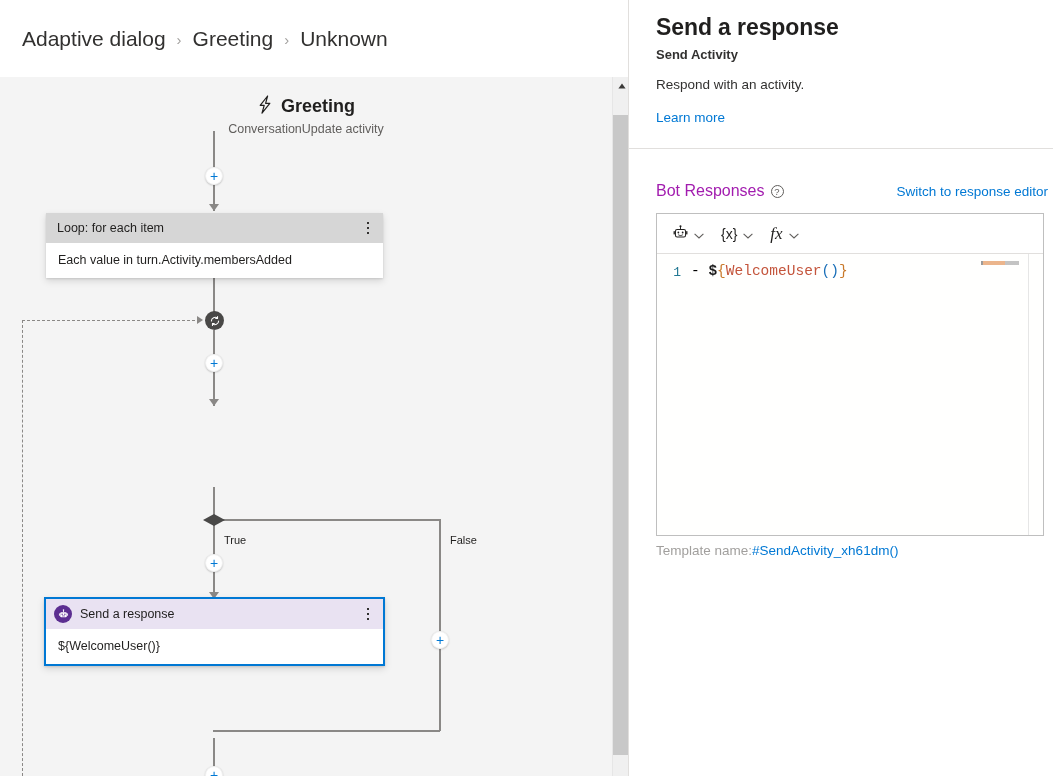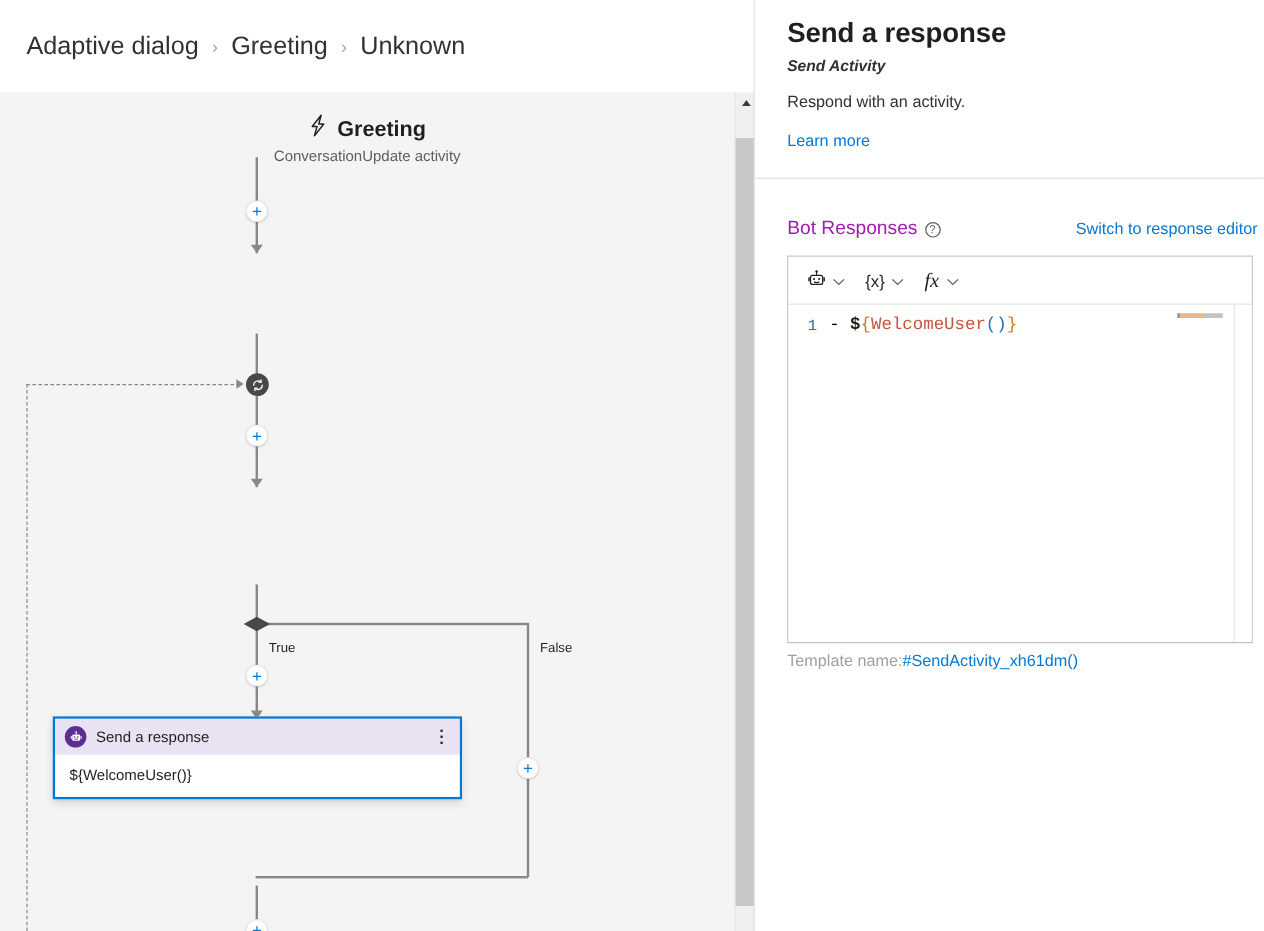--- a/index.html
+++ b/index.html
@@ -179,21 +179,21 @@
     position: absolute; left: 629px; top: 0;
     width: 424px; height: 776px;
     background: #ffffff;
     padding: 0 0 0 27px;
   }
   #rp-title {
     margin-top: 14px; font-size: 23px; font-weight: bold; color: #201f1e;
     letter-spacing: -0.1px;
   }
   #rp-subtitle {
-    margin-top: 6px; font-size: 13px; font-weight: bold; color: #323130; font-style: italic;
+    margin-top: 6px; font-size: 13px; font-weight: bold; color: #323130;
   }
   #rp-desc {
     margin-top: 15px; font-size: 13.5px; color: #323130;
   }
   #rp-learn {
     display: inline-block; margin-top: 18px;
     font-size: 13.5px; color: #0078d4; text-decoration: none; cursor: pointer;
   }
   #rp-rule {
     position: absolute; left: 629px; top: 148px;
@@ -304,20 +304,31 @@
           </span>
           <span id="trigger-title">Greeting</span>
         </div>
         <div id="trigger-sub">ConversationUpdate activity</div>
       </div>
 
       <div class="vline" style="left:213px; top:54px; height:80px;"></div>
       <div class="plusbtn" style="left:205px; top:90px;">+</div>
       <div class="arrowhead" style="left:209px; top:127px;"></div>
 
+      <div class="node" style="top:136px;">
+        <div class="node-head">
+          <span class="nh-title">Loop: for each item</span>
+          <span class="dots">
+              <i></i>
+              <i></i>
+              <i></i>
+            </span>
+        </div>
+        <div class="node-body">Each value in turn.Activity.membersAdded</div>
+      </div>
 
       <div class="vline" style="left:213px; top:201px; height:42px;"></div>
       <div class="loop-icon" style="left:205px; top:234px;">
         <svg width="12" height="12" viewBox="0 0 16 16" aria-hidden="true">
           <path d="M3.2 8a4.8 4.8 0 0 1 8.1-3.5M12.8 8a4.8 4.8 0 0 1-8.1 3.5" fill="none" stroke="#ffffff" stroke-width="1.4" stroke-linecap="round"></path>
           <path d="M11.4 2.1v2.6H8.9M4.6 13.9v-2.6h2.5" fill="none" stroke="#ffffff" stroke-width="1.4" stroke-linecap="round" stroke-linejoin="round"></path>
         </svg>
       </div>
       <div class="dashed-h" style="left:22px; top:243px; width:178px;"></div>
       <div class="dash-arrow" style="left:197px; top:239px;"></div>

